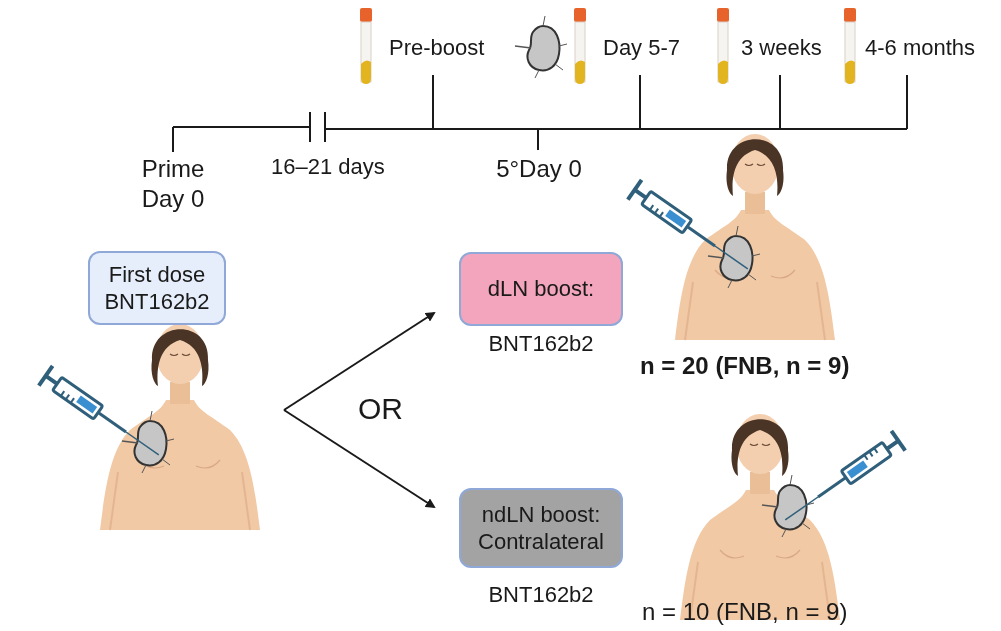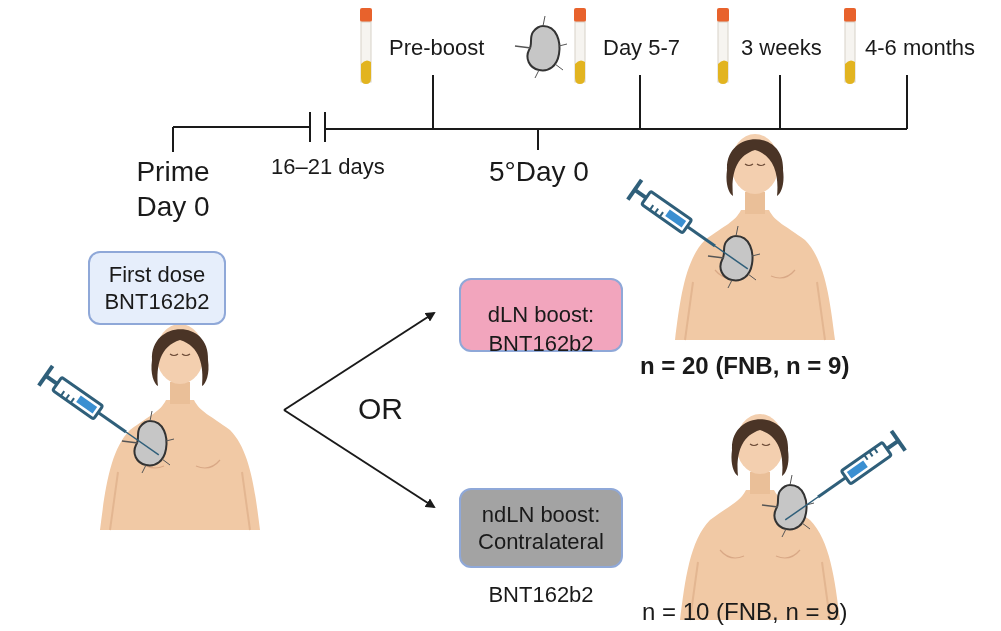--- a/index.html
+++ b/index.html
@@ -1,21 +1,21 @@
 <!DOCTYPE html>
 <html><head>
 <meta charset="utf-8">
 <style>
   html, body { margin: 0; padding: 0; background: #ffffff; }
   body { width: 1001px; height: 631px; position: relative; overflow: hidden;
          font-family: "Liberation Sans", sans-serif; color: #1a1a1a; }
   svg.canvas { position: absolute; left: 0; top: 0; }
   .lbl { position: absolute; white-space: nowrap; line-height: 1; }
   .tl-label { font-size: 22px; }
-  .big { font-size: 28px; text-align: center; line-height: 1.25; }
+  .big { font-size: 24px; text-align: center; line-height: 1.25; }
   .box { position: absolute; border: 2px solid #8fa8d8; border-radius: 12px;
          text-align: center; font-size: 22px; line-height: 1.25; box-sizing: border-box;
          display: flex; flex-direction: column; justify-content: center; align-items: center; }
   .sub { font-size: 22px; position: absolute; text-align: center; }
   .ncount { font-size: 24px; position: absolute; white-space: nowrap; }
   .or { font-size: 30px; position: absolute; }
 </style>
 </head>
 <body>
 
@@ -124,21 +124,21 @@
   <div>5°Day 0</div>
 </div>
 
 <div class="box" style="left:88px; top:251px; width:138px; height:74px; background:#e6eefb;">
   <div>First dose</div>
   <div>BNT162b2</div>
 </div>
 
 <div class="or" style="left:358px; top:392px;">OR</div>
 
-<div class="box" style="left:459px; top:252px; width:164px; height:74px; background:#f2a5bd;margin-top:26px;">
+<div class="box" style="left:459px; top:252px; width:164px; height:74px; background:#f2a5bd;">
   <div>dLN boost:</div>
 </div>
 <div class="sub" style="left:459px; top:331px; width:164px;">BNT162b2</div>
 <div class="ncount" style="left:640px; top:352px;font-weight:bold;">n = 20 (FNB, n = 9)</div>
 
 <div class="box" style="left:459px; top:488px; width:164px; height:80px; background:#a3a3a3;">
   <div>ndLN boost:</div>
   <div>Contralateral</div>
 </div>
 <div class="sub" style="left:459px; top:582px; width:164px;">BNT162b2</div>

